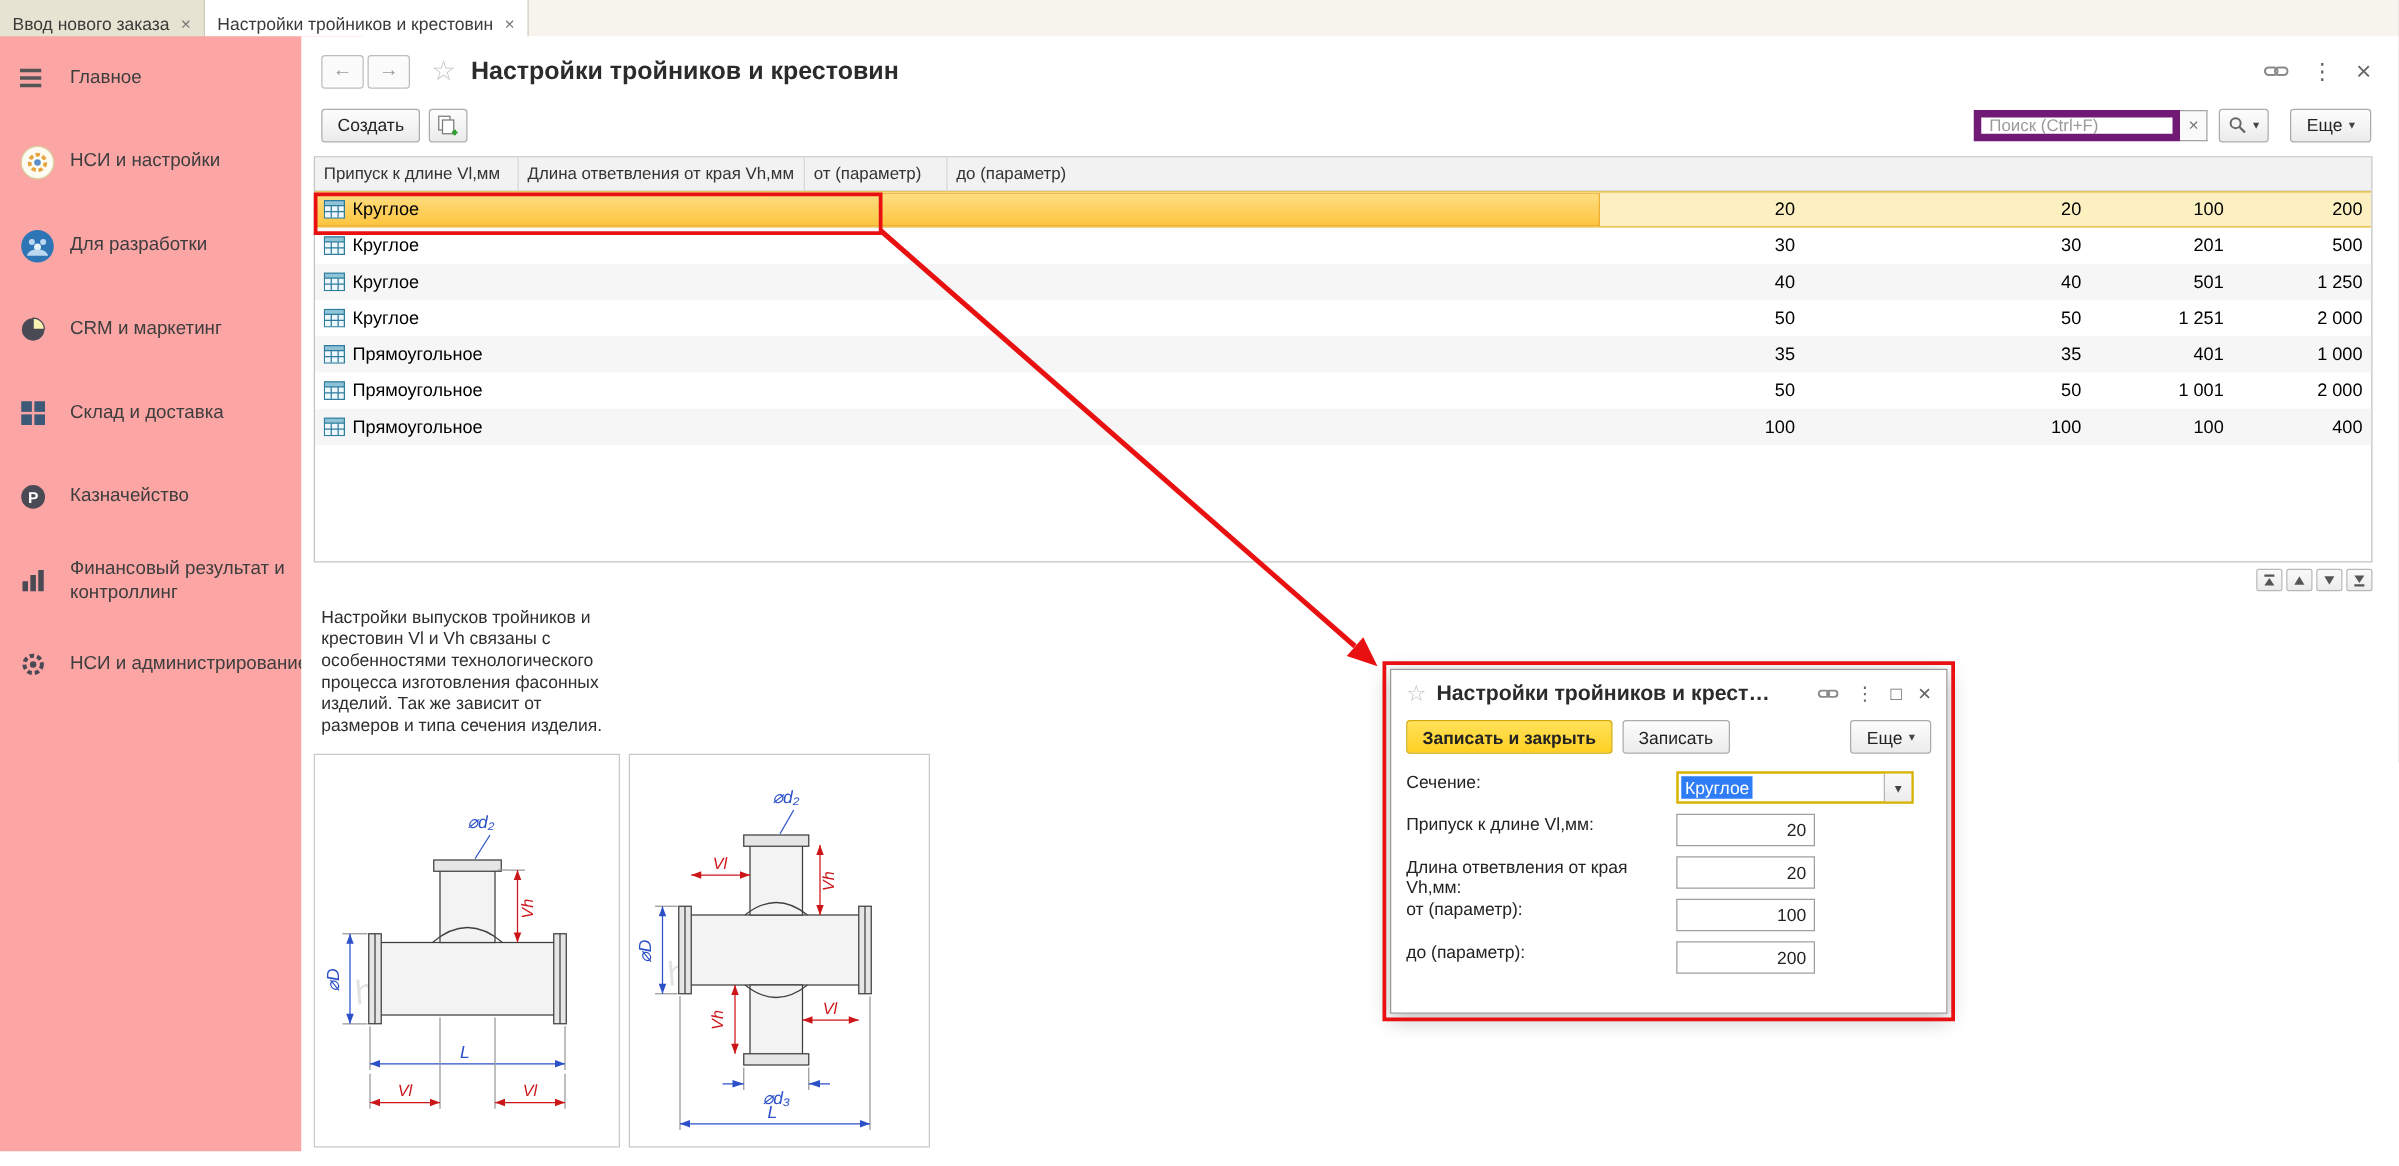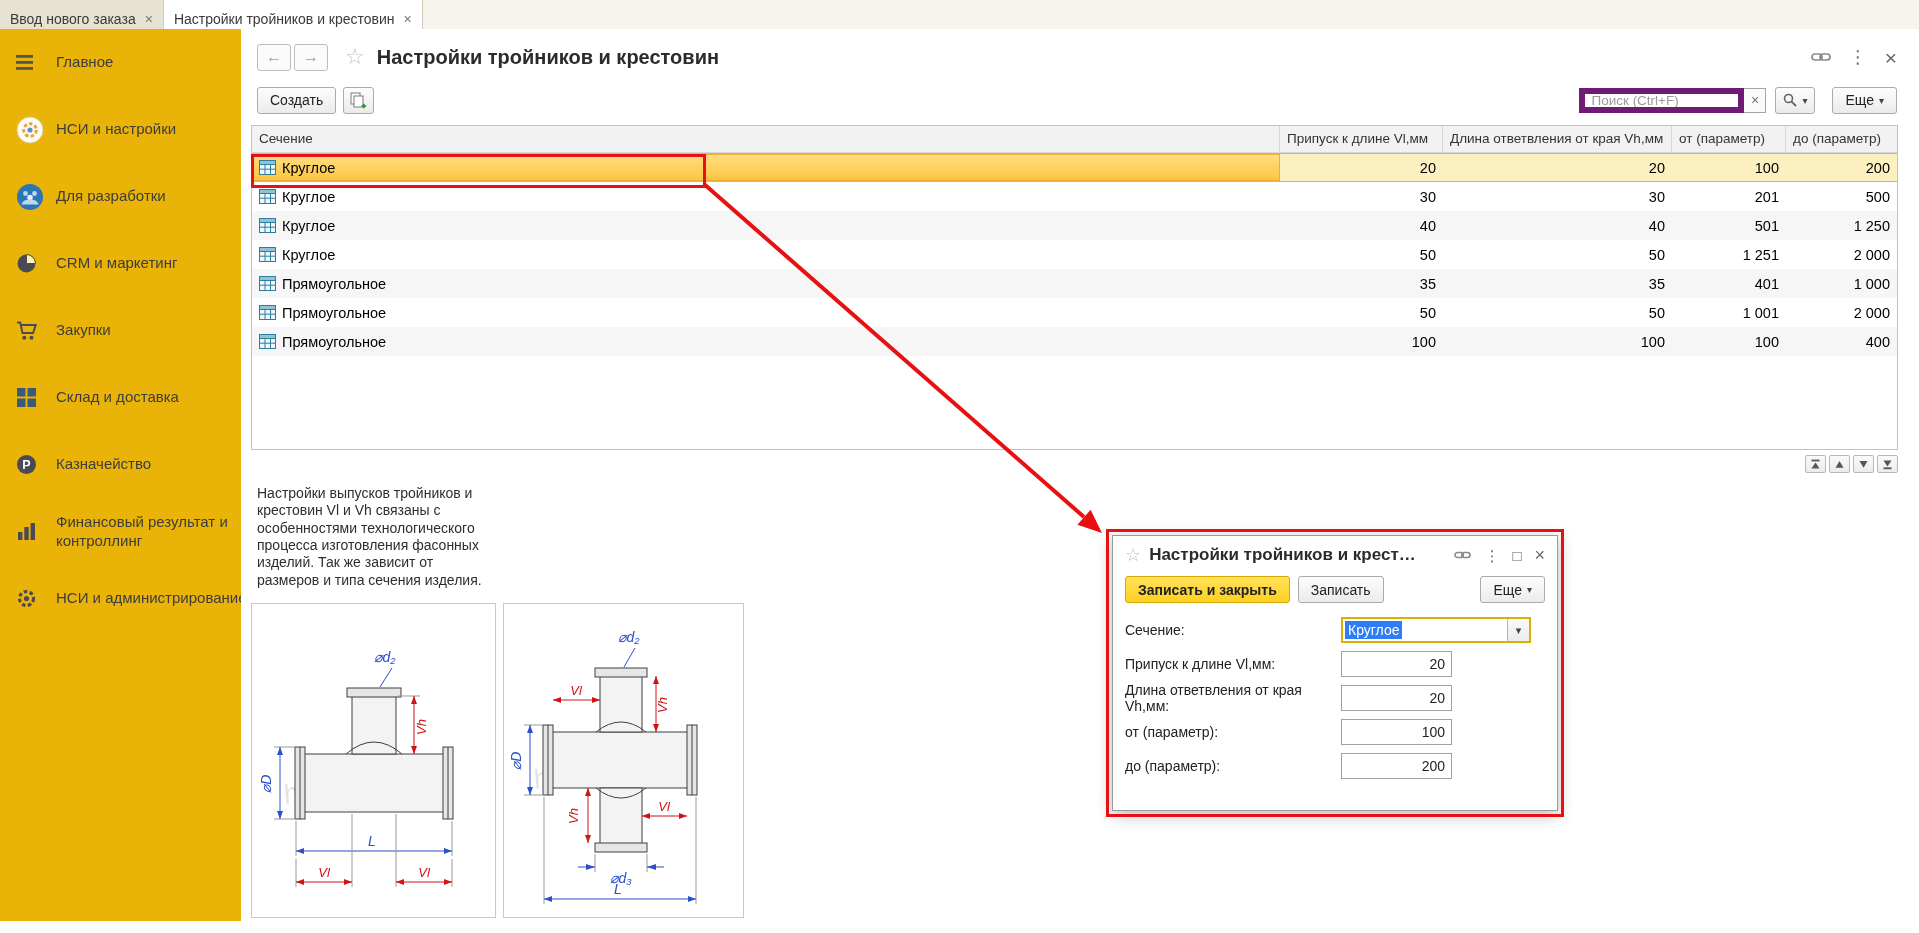--- a/index.html
+++ b/index.html
@@ -8,21 +8,21 @@
 
   
   .tabbar { position:absolute; left:0; top:0; width:100%; height:39px; background:#f6f4ed;
             border-bottom:1px solid #dedbce; display:flex; }
   .tab { display:flex; align-items:center; padding:0 10px; font-size:14px; color:#3a3a3a;
          background:#e7e3d2; border-right:1px solid #cfcaba; cursor:pointer; white-space:nowrap; }
   .tab.active { background:#fff; }
   .tab-close { margin-left:9px; color:#777; font-size:14px; line-height:1; }
 
   
-  .sidebar { position:absolute; left:0; top:29px; width:291px; bottom:12px; background:#eab308; }
+  .sidebar { position:absolute; left:0; top:29px; width:291px; bottom:12px; background:#fca5a5; }
   .sb-item { display:flex; align-items:center; min-height:67px; padding:0 10px 0 16px; cursor:pointer; }
   .sb-icon { flex:0 0 40px; display:flex; align-items:center; }
   .sb-label { font-size:15px; color:#3d3d3d; line-height:1.25; }
 
   
   .main { position:absolute; left:241px; top:29px; right:0; bottom:0; background:#fff; }
 
   .page-header { position:absolute; left:16px; top:8px; right:22px; height:40px; display:flex; align-items:center; }
   .nav-btn { width:34px; height:27px; border:1px solid #bdbdbd; background:#fbfbfb; border-radius:3px;
              color:#9a9a9a; font-size:16px; display:flex; align-items:center; justify-content:center;
@@ -79,21 +79,21 @@
   .dlg-titlebar { display:flex; align-items:center; height:38px; padding:0 12px; }
   .dlg-star { color:#c0c0c0; font-size:18px; margin-right:8px; cursor:pointer; }
   .dlg-title { font-size:17px; font-weight:bold; color:#2b2b2b; white-space:nowrap; overflow:hidden; }
   .dlg-icons { margin-left:auto; display:flex; gap:13px; color:#666; align-items:center; }
   .dlg-ic { cursor:pointer; font-size:15px; line-height:1; display:flex; align-items:center; }
   .dlg-buttons { display:flex; align-items:center; margin:2px 12px 10px; }
   .btn-primary { background:linear-gradient(#ffe159,#ffd022); border:1px solid #d4a900; font-weight:bold; }
   .dlg-save { margin-left:8px; }
   .dlg-more { margin-left:auto; }
   .dialog-fields { padding:4px 12px; }
-  .fld-row { display:flex; align-items:center; height:26px; margin-bottom:8px; }
+  .fld-row { display:flex; align-items:flex-start; height:26px; margin-bottom:8px; }
   .fld-label { width:216px; font-size:14px; color:#222; }
   .num-input { width:111px; height:26px; border:1px solid #9f9f9f; font-size:14px; text-align:right;
                padding:0 6px; font-family:inherit; color:#222; }
   .combo { width:190px; height:26px; border:2px solid #d8b200; display:flex; align-items:center;
            background:#fff; cursor:pointer; }
   .combo-val { flex:0 0 auto; margin-left:2px; padding:1px 3px; font-size:14px; background:#2f7df6; color:#fff; }
   .combo-spacer { flex:1; }
   .combo-btn { width:22px; align-self:stretch; border-left:1px solid #b5b5b5; display:flex; align-items:center;
                justify-content:center; color:#444; font-size:11px; background:linear-gradient(#fafafa,#ececec); }
 
@@ -159,30 +159,20 @@
           <span class="sb-label">Для разработки</span>
         </div>
         <div class="sb-item">
           <span class="sb-icon">
             <svg width="21" height="21" viewBox="0 0 21 21">
               <circle cx="10.5" cy="10.5" r="9" fill="#4a4a55"></circle>
               <path d="M10.5 10.5V1.5a9 9 0 0 1 9 9Z" fill="#fbf3b2" stroke="#4a4a55"></path>
             </svg>
           </span>
           <span class="sb-label">CRM и маркетинг</span>
-        </div>
-        <div class="sb-item">
-          <span class="sb-icon">
-            <svg width="22" height="20" viewBox="0 0 22 20">
-              <path d="M1 1.5h3.2L6.5 12h10.6l2.6-8H5.2" fill="none" stroke="#4a4a55" stroke-width="1.9"></path>
-              <circle cx="8.3" cy="16.7" r="2" fill="#4a4a55"></circle>
-              <circle cx="15.5" cy="16.7" r="2" fill="#4a4a55"></circle>
-            </svg>
-          </span>
-          <span class="sb-label">Закупки</span>
         </div>
         <div class="sb-item">
           <span class="sb-icon">
             <svg width="21" height="21" viewBox="0 0 21 21">
               <g fill="#3c5a78">
                 <rect x="1" y="1" width="8.5" height="8.5"></rect>
                 <rect x="11.5" y="1" width="8.5" height="8.5"></rect>
                 <rect x="1" y="11.5" width="8.5" height="8.5"></rect>
                 <rect x="11.5" y="11.5" width="8.5" height="8.5"></rect>
               </g>
@@ -271,21 +261,20 @@
         <span class="caret">▾</span>
       </button>
       <button class="btn more-btn">
         <span>Еще</span>
         <span class="caret">▾</span>
       </button>
     </div>
 
     <div class="grid">
       <div class="grid-header">
-          <div class="gh-cell col0">Сечение</div>
           <div class="gh-cell col1">Припуск к длине Vl,мм</div>
           <div class="gh-cell col2">Длина ответвления от края Vh,мм</div>
           <div class="gh-cell col3">от (параметр)</div>
           <div class="gh-cell col4">до (параметр)</div>
         </div>
       <div>
           <div class="grid-row selected">
             <div class="gr-cell col0">
               <span class="row-icon">
                 <svg width="17" height="15" viewBox="0 0 17 15">

